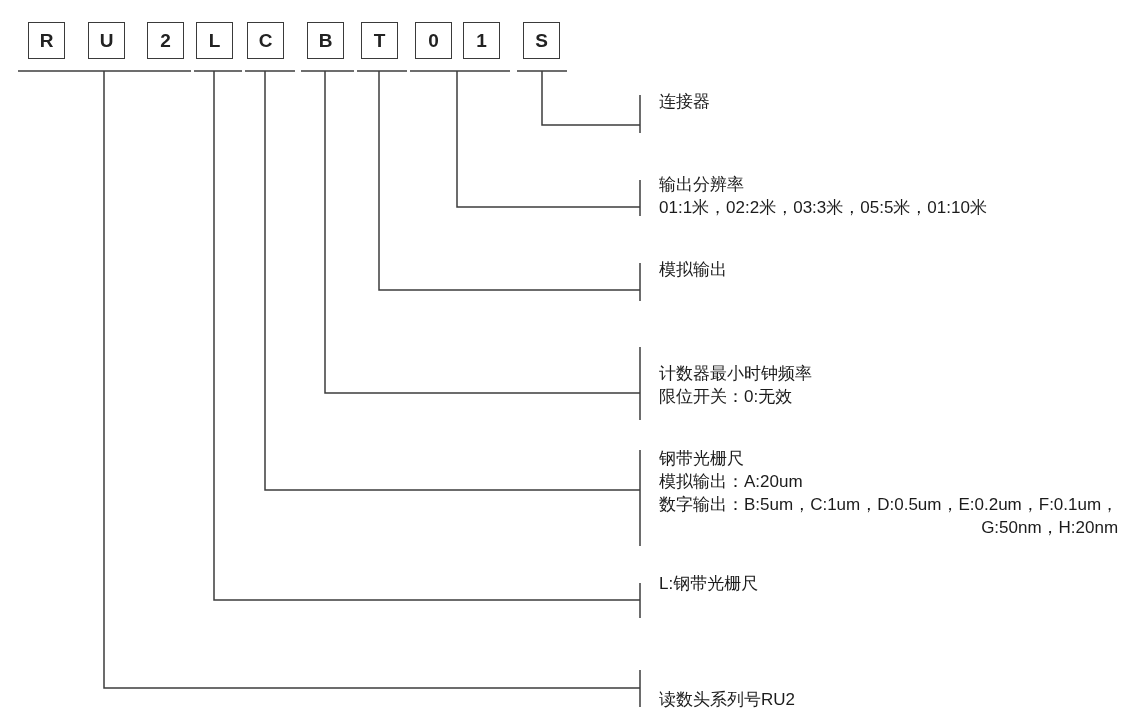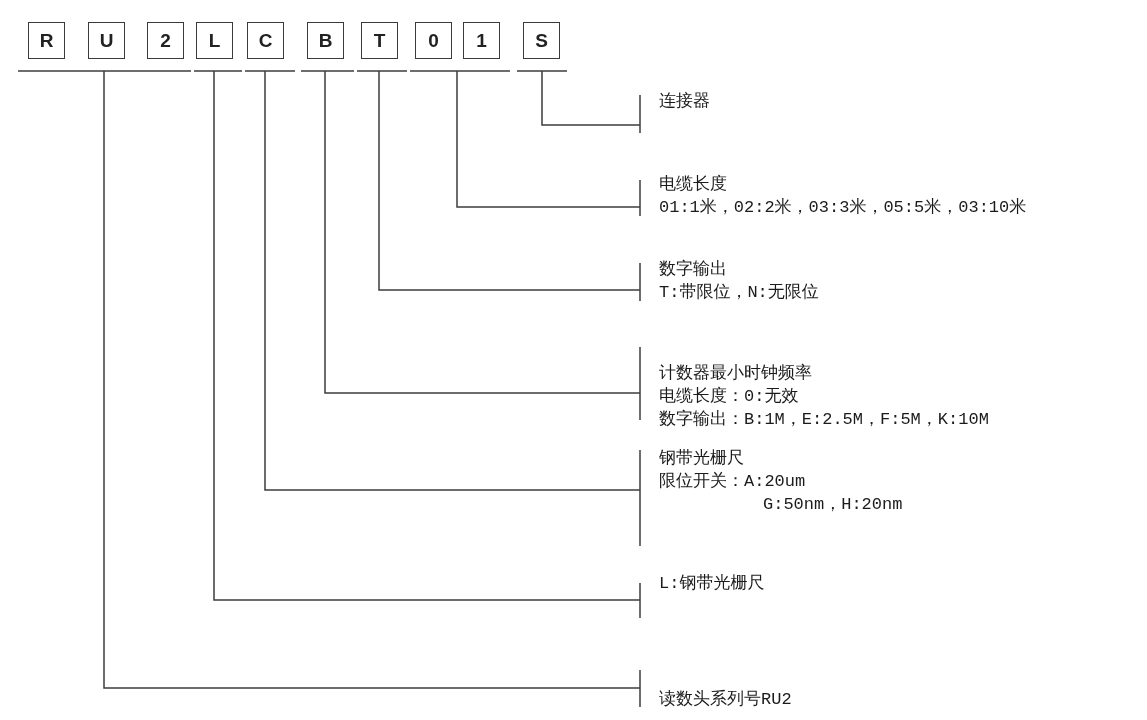--- a/index.html
+++ b/index.html
@@ -35,24 +35,24 @@
       font-weight: bold;
       color: #222222;
     }
     .label {
       position: absolute;
       left: 659px;
       font-size: 17px;
       line-height: 23px;
       white-space: nowrap;
       color: #1b1b1b;
-      font-family: Liberation Mono, monospace;
     }
     .label .indent {
       padding-left: 104px;
+      text-align: right;
     }
   </style>
 </head>
 <body>
 
 <div class="canvas">
 
   <svg class="lines" width="1147" height="720" viewBox="0 0 1147 720">
     <g stroke="#3c3c3c" stroke-width="1.5" fill="none">
 
@@ -91,38 +91,37 @@
   <div class="code-box" style="left:361px">T</div>
   <div class="code-box" style="left:415px">0</div>
   <div class="code-box" style="left:463px">1</div>
   <div class="code-box" style="left:523px">S</div>
 
   <div class="label" style="top:90px">
     <div>连接器</div>
   </div>
 
   <div class="label" style="top:173px">
-    <div>电缆长度</div>
-    <div>01:1米，02:2米，03:3米，05:5米，03:10米</div>
+    <div>输出分辨率</div>
+    <div>01:1米，02:2米，03:3米，05:5米，01:10米</div>
   </div>
 
   <div class="label" style="top:258px">
-    <div>数字输出</div>
-    <div>T:带限位，N:无限位</div>
+    <div>模拟输出</div>
   </div>
 
   <div class="label" style="top:362px">
     <div>计数器最小时钟频率</div>
-    <div>电缆长度：0:无效</div>
-    <div>数字输出：B:1M，E:2.5M，F:5M，K:10M</div>
+    <div>限位开关：0:无效</div>
   </div>
 
   <div class="label" style="top:447px">
     <div>钢带光栅尺</div>
-    <div>限位开关：A:20um</div>
+    <div>模拟输出：A:20um</div>
+    <div>数字输出：B:5um，C:1um，D:0.5um，E:0.2um，F:0.1um，</div>
     <div class="indent">G:50nm，H:20nm</div>
   </div>
 
   <div class="label" style="top:572px">
     <div>L:钢带光栅尺</div>
   </div>
 
   <div class="label" style="top:688px">
     <div>读数头系列号RU2</div>
   </div>

